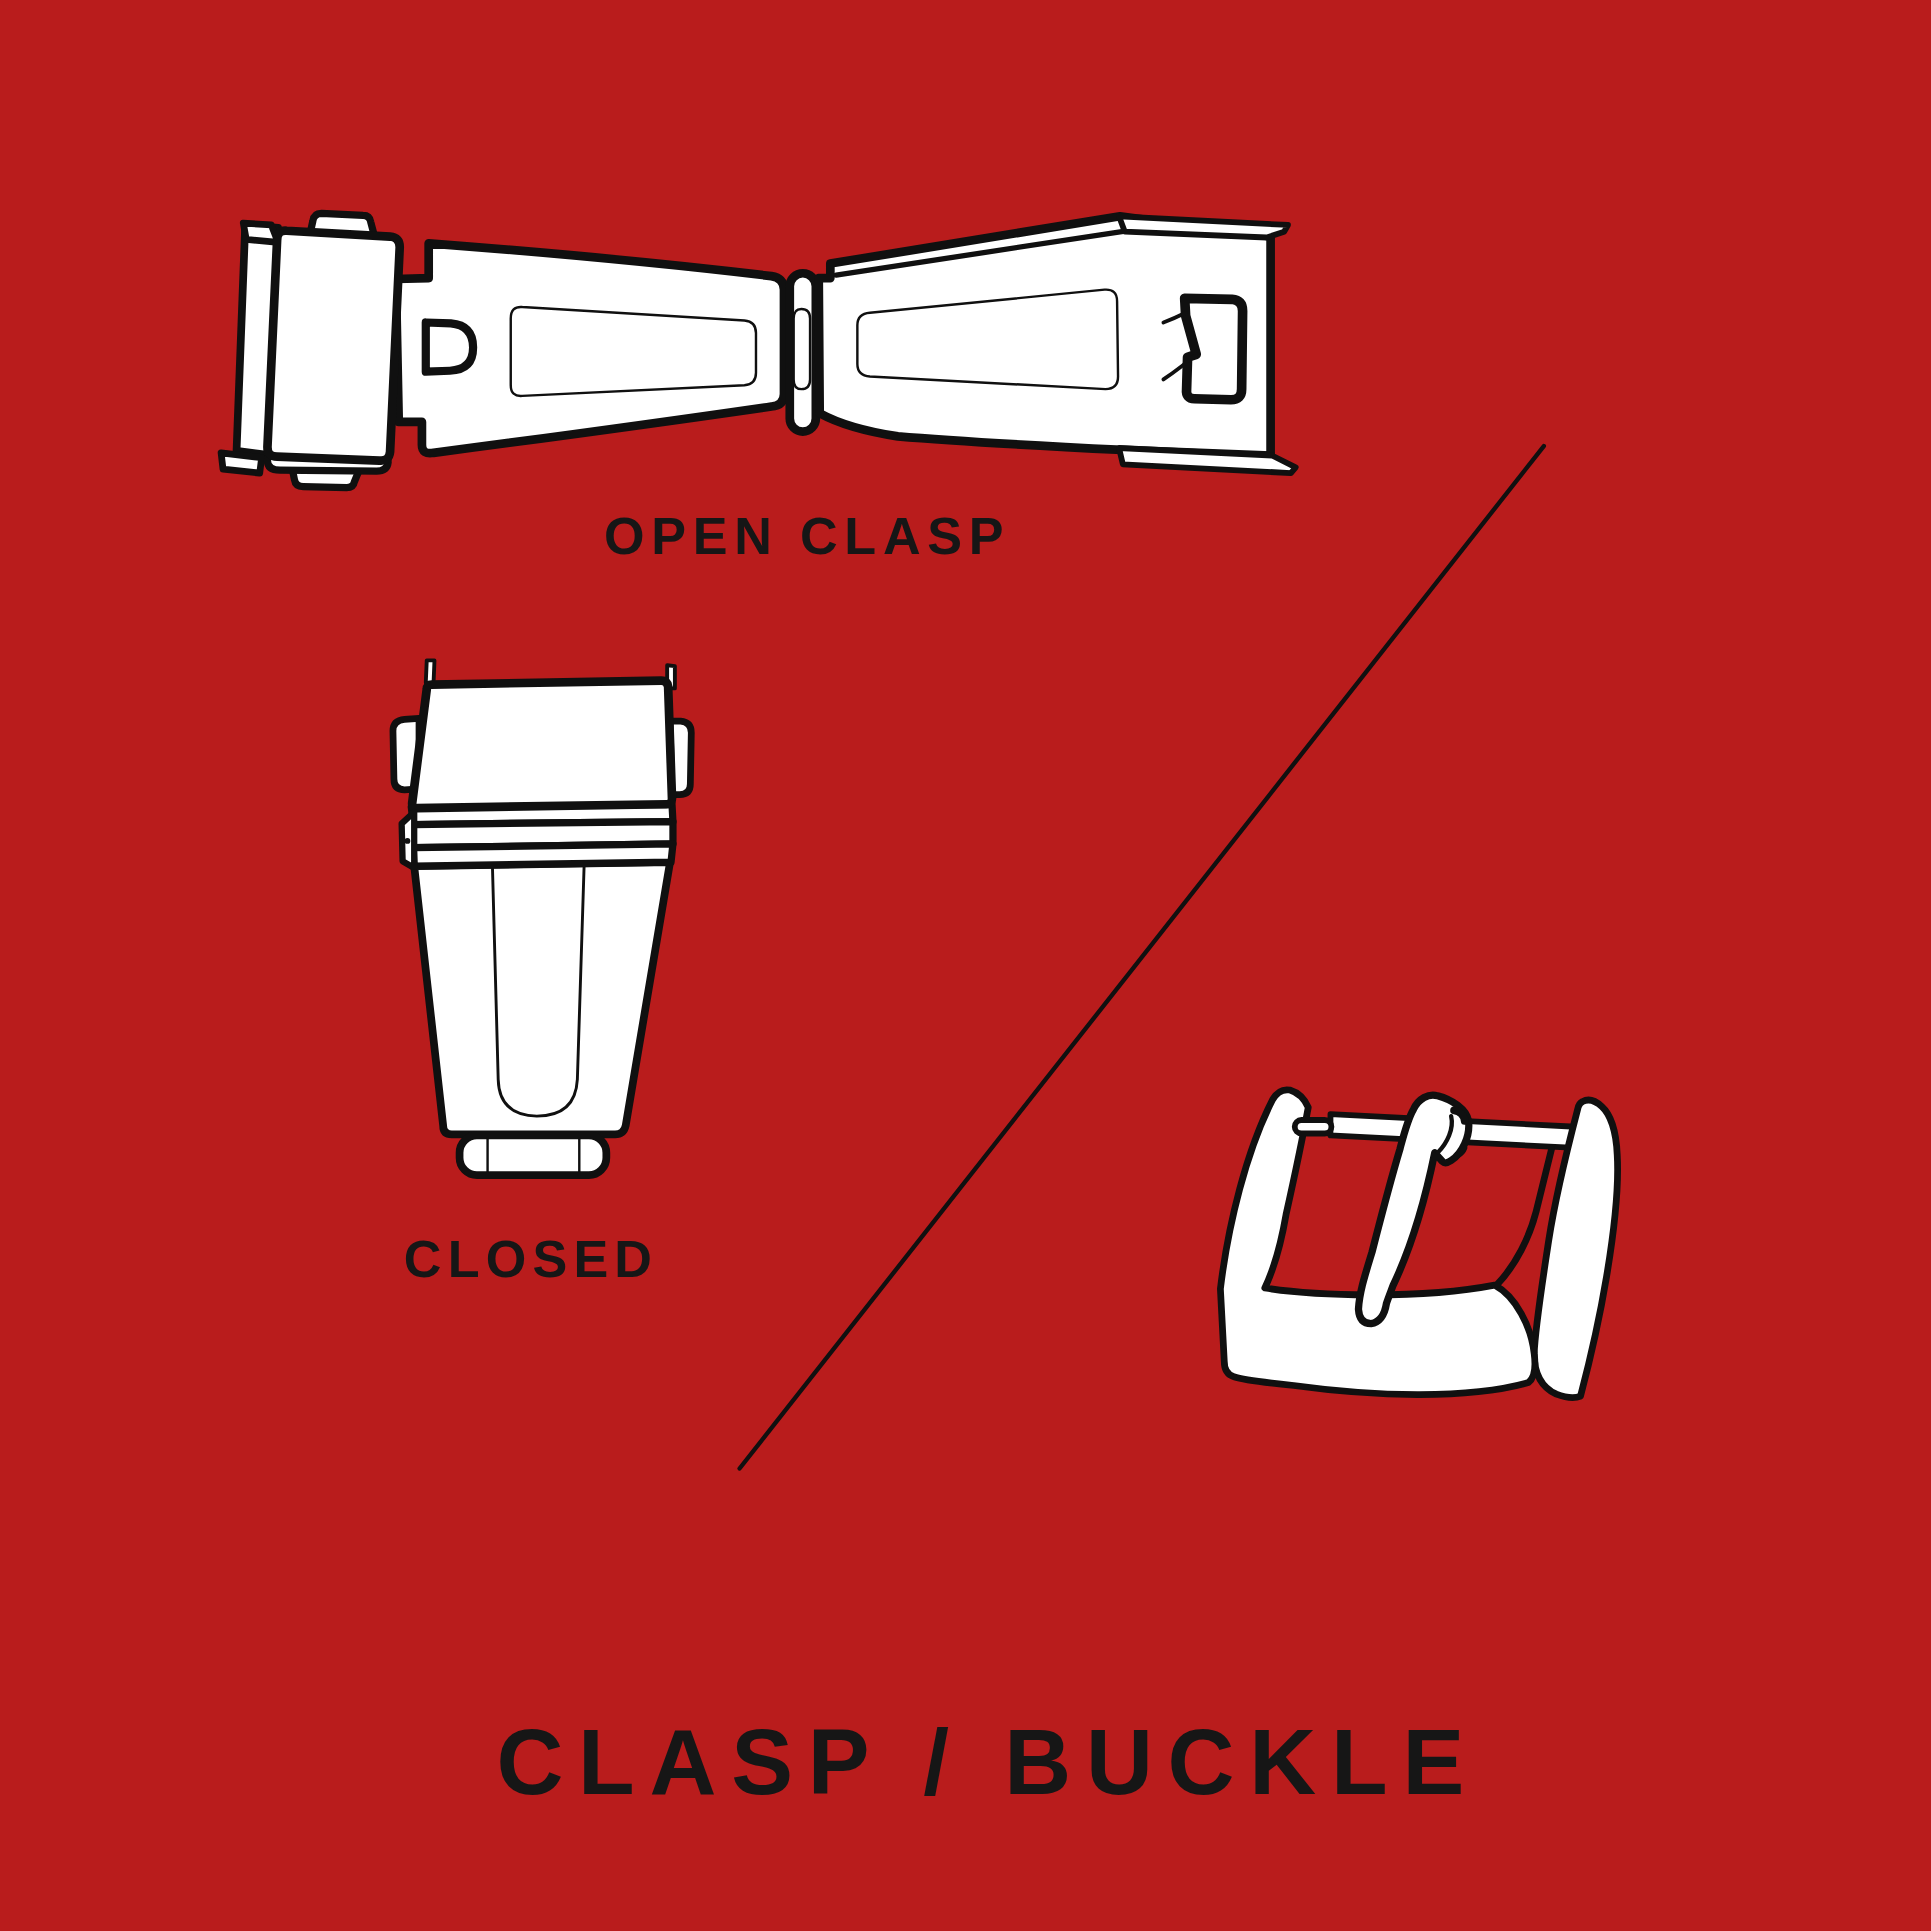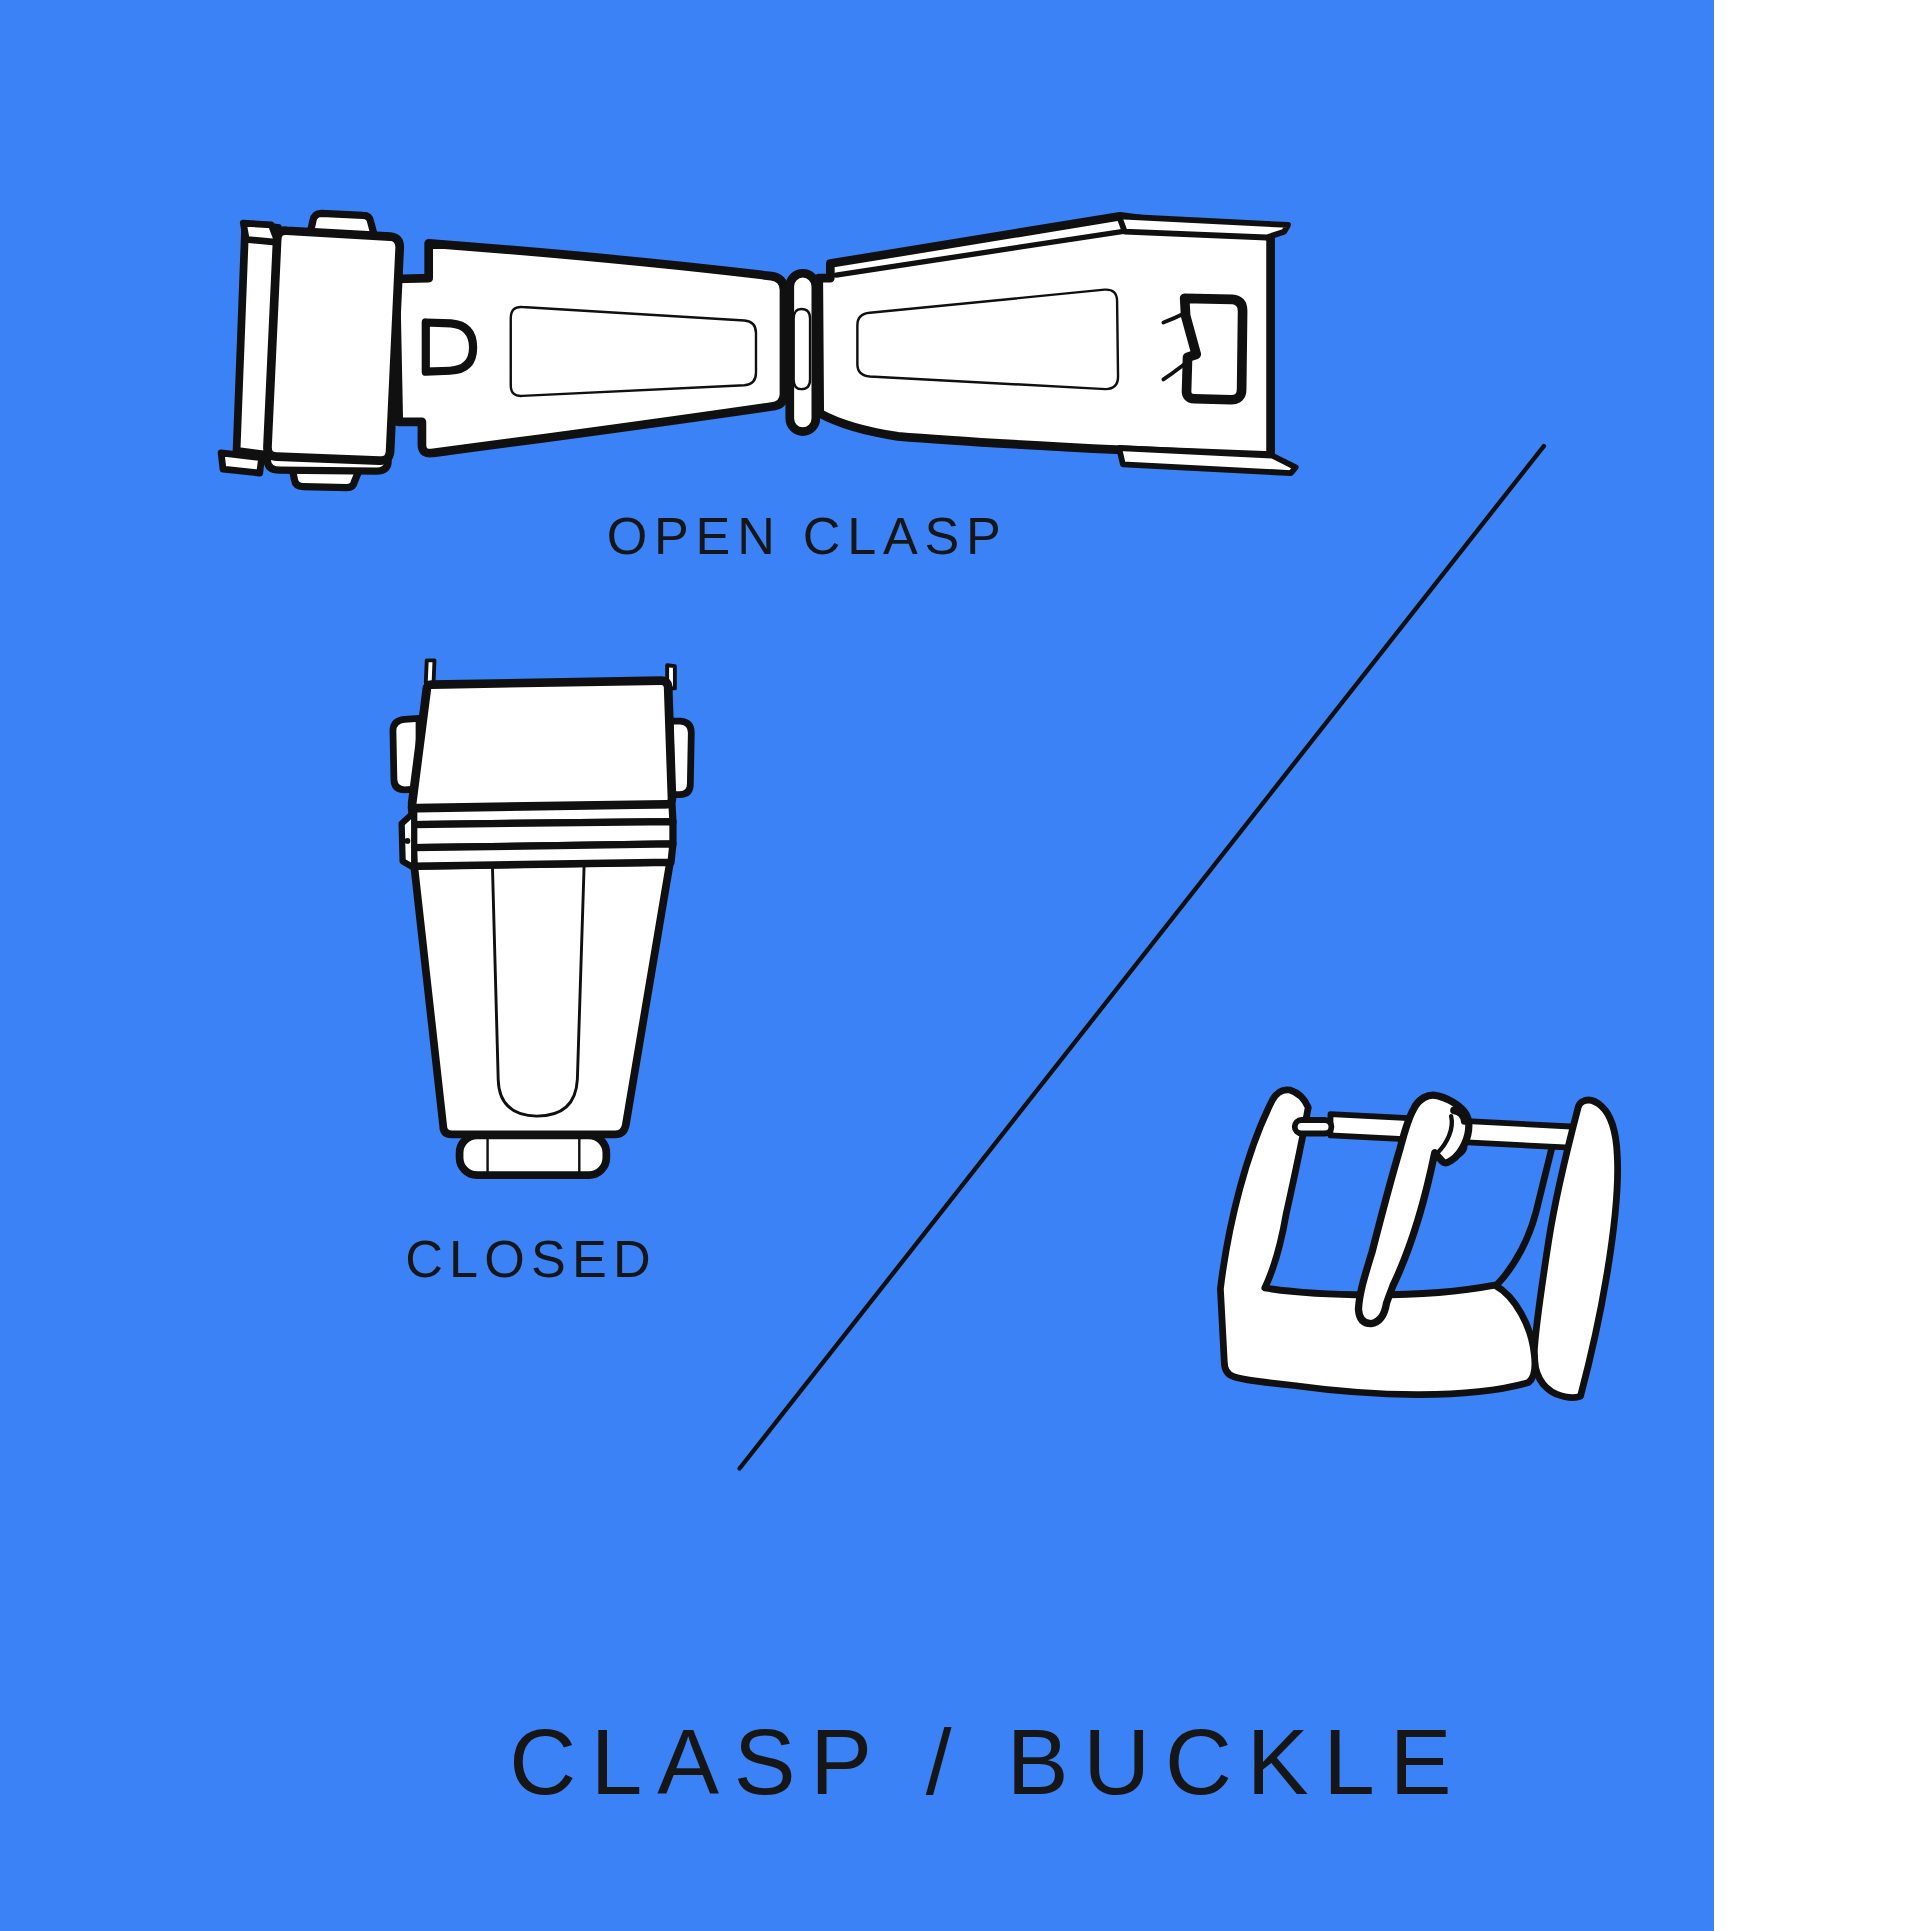--- a/index.html
+++ b/index.html
@@ -1,16 +1,16 @@
 <!DOCTYPE html>
 <html><head>
 <meta charset="utf-8">
 <style>
   html,body{margin:0;padding:0;background:#ffffff;}
-  #page{width:1714px;height:1931px;position:relative;background:#3b82f6;overflow:hidden;}
+  #page{width:1931px;height:1931px;position:relative;background:#b91c1c;overflow:hidden;font-weight:bold;}
   svg{position:absolute;top:0;left:0;}
   text{font-family:"Liberation Sans", sans-serif;fill:#161616;}
 </style>
 </head>
 <body>
 <div id="page">
 <svg width="1931" height="1931" viewBox="0 0 2000 2000">
   <g stroke="#101010" stroke-linejoin="round" stroke-linecap="round" fill="none">
 
     <g>

